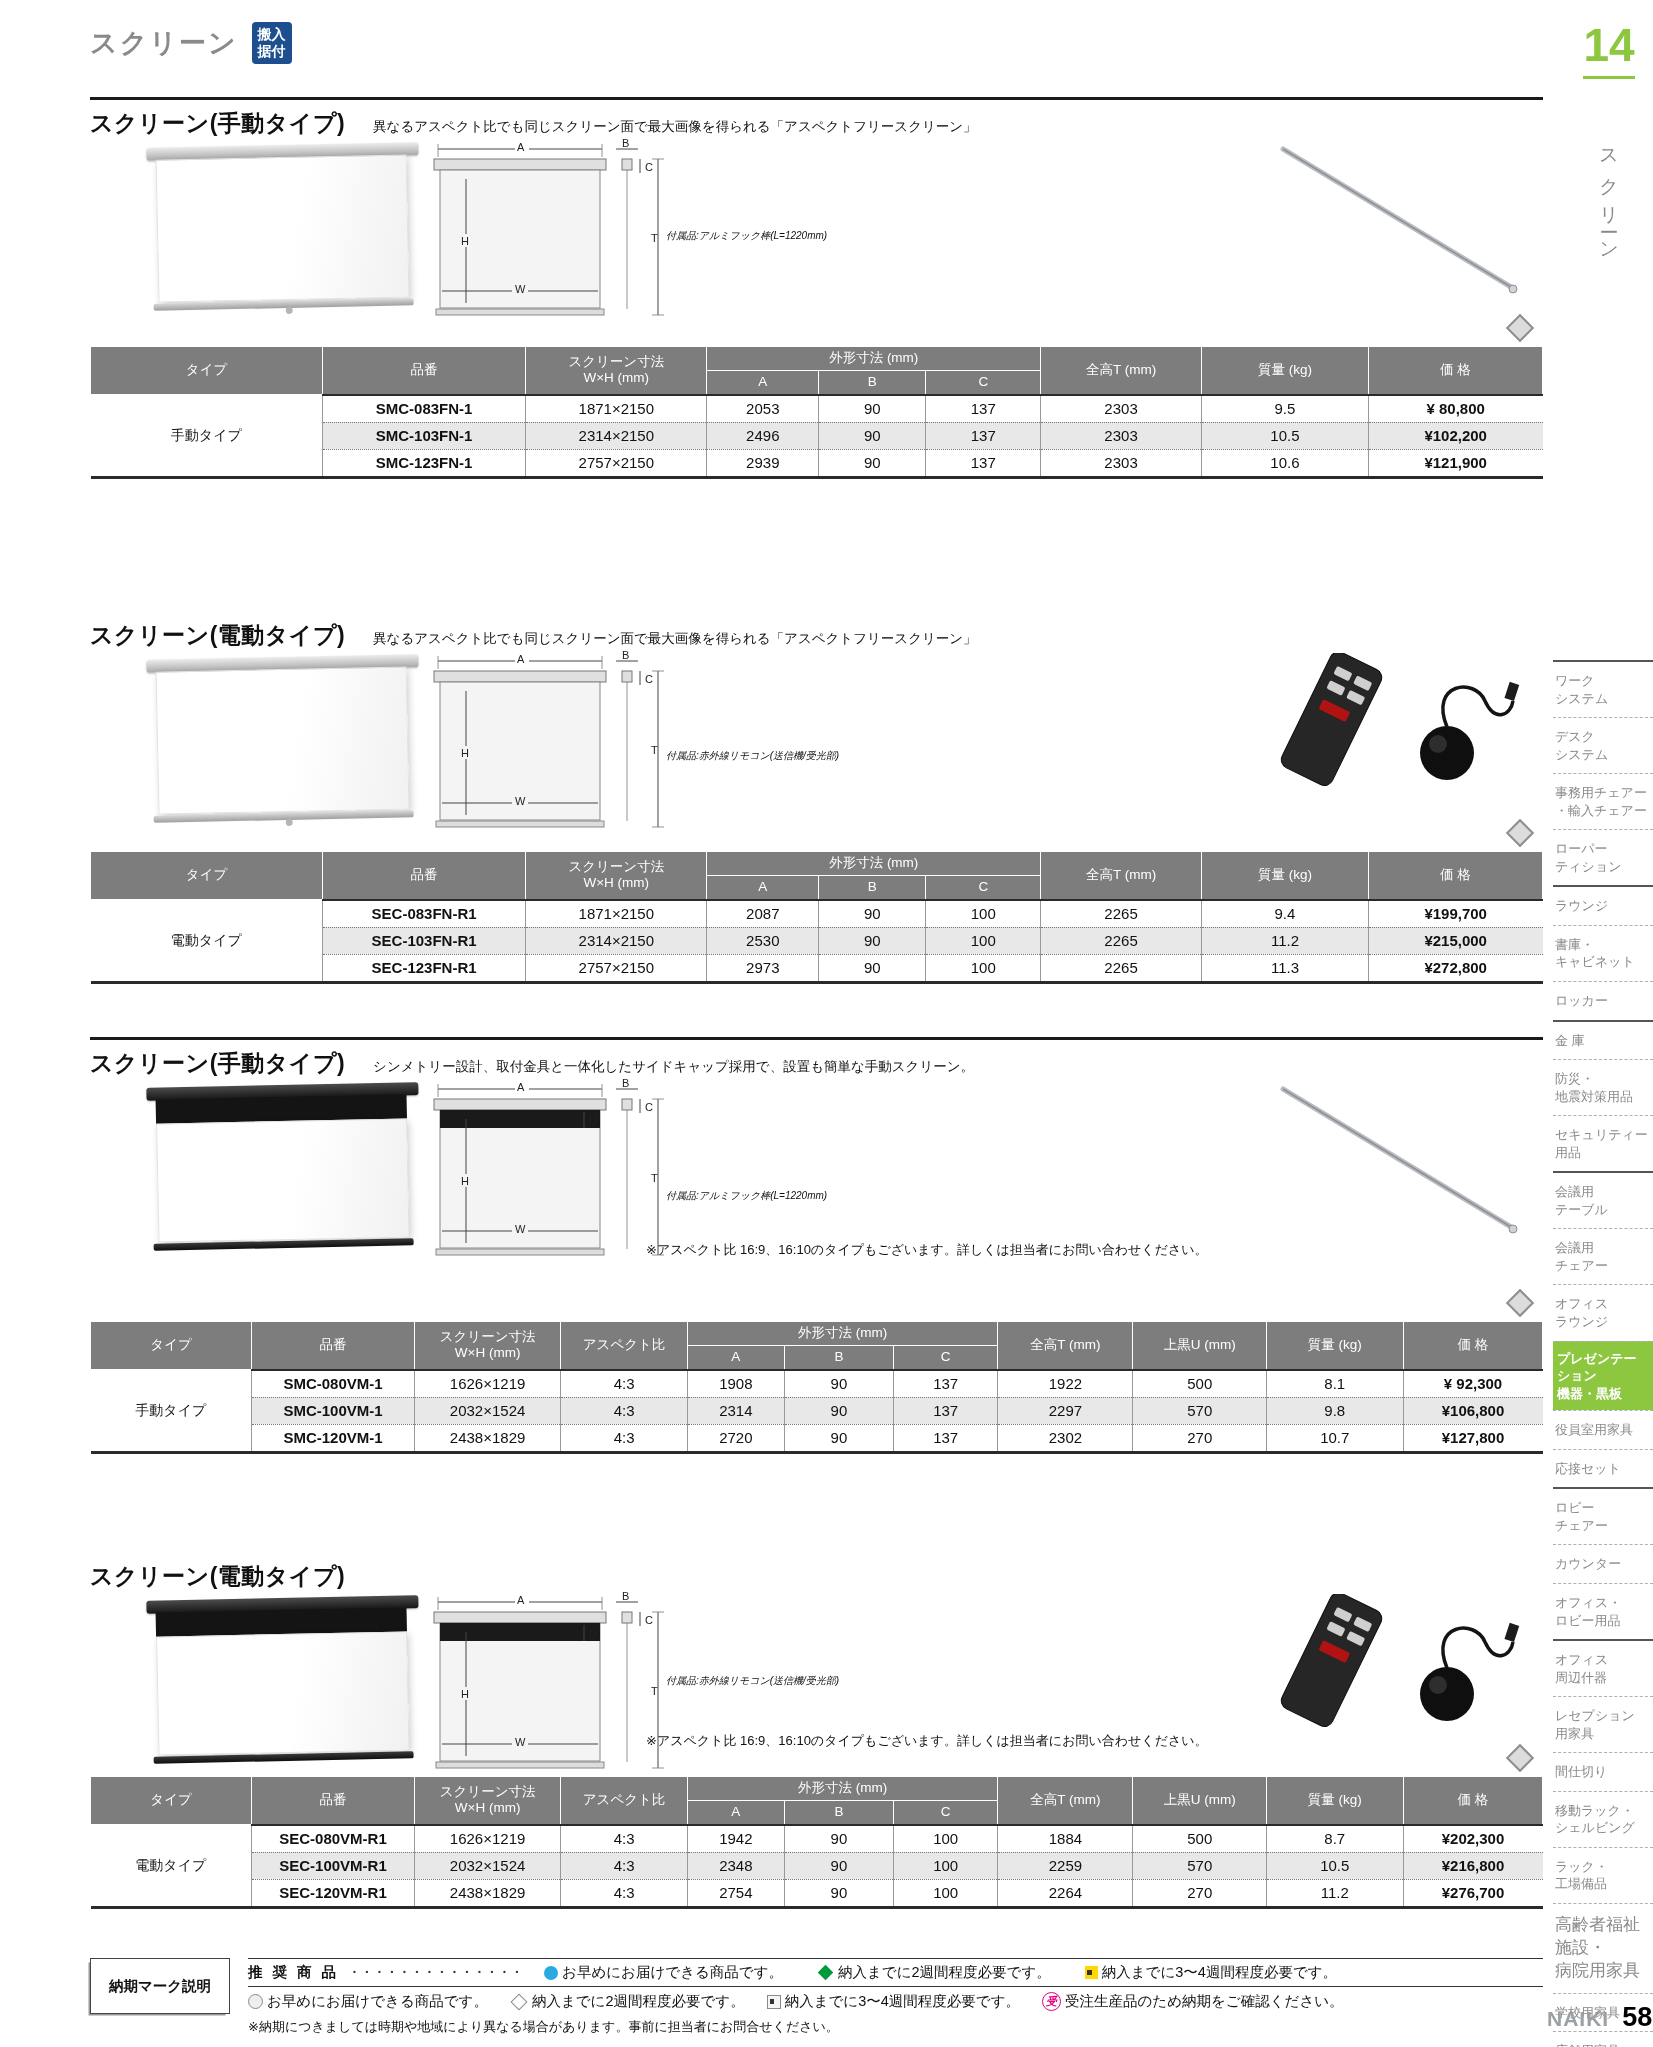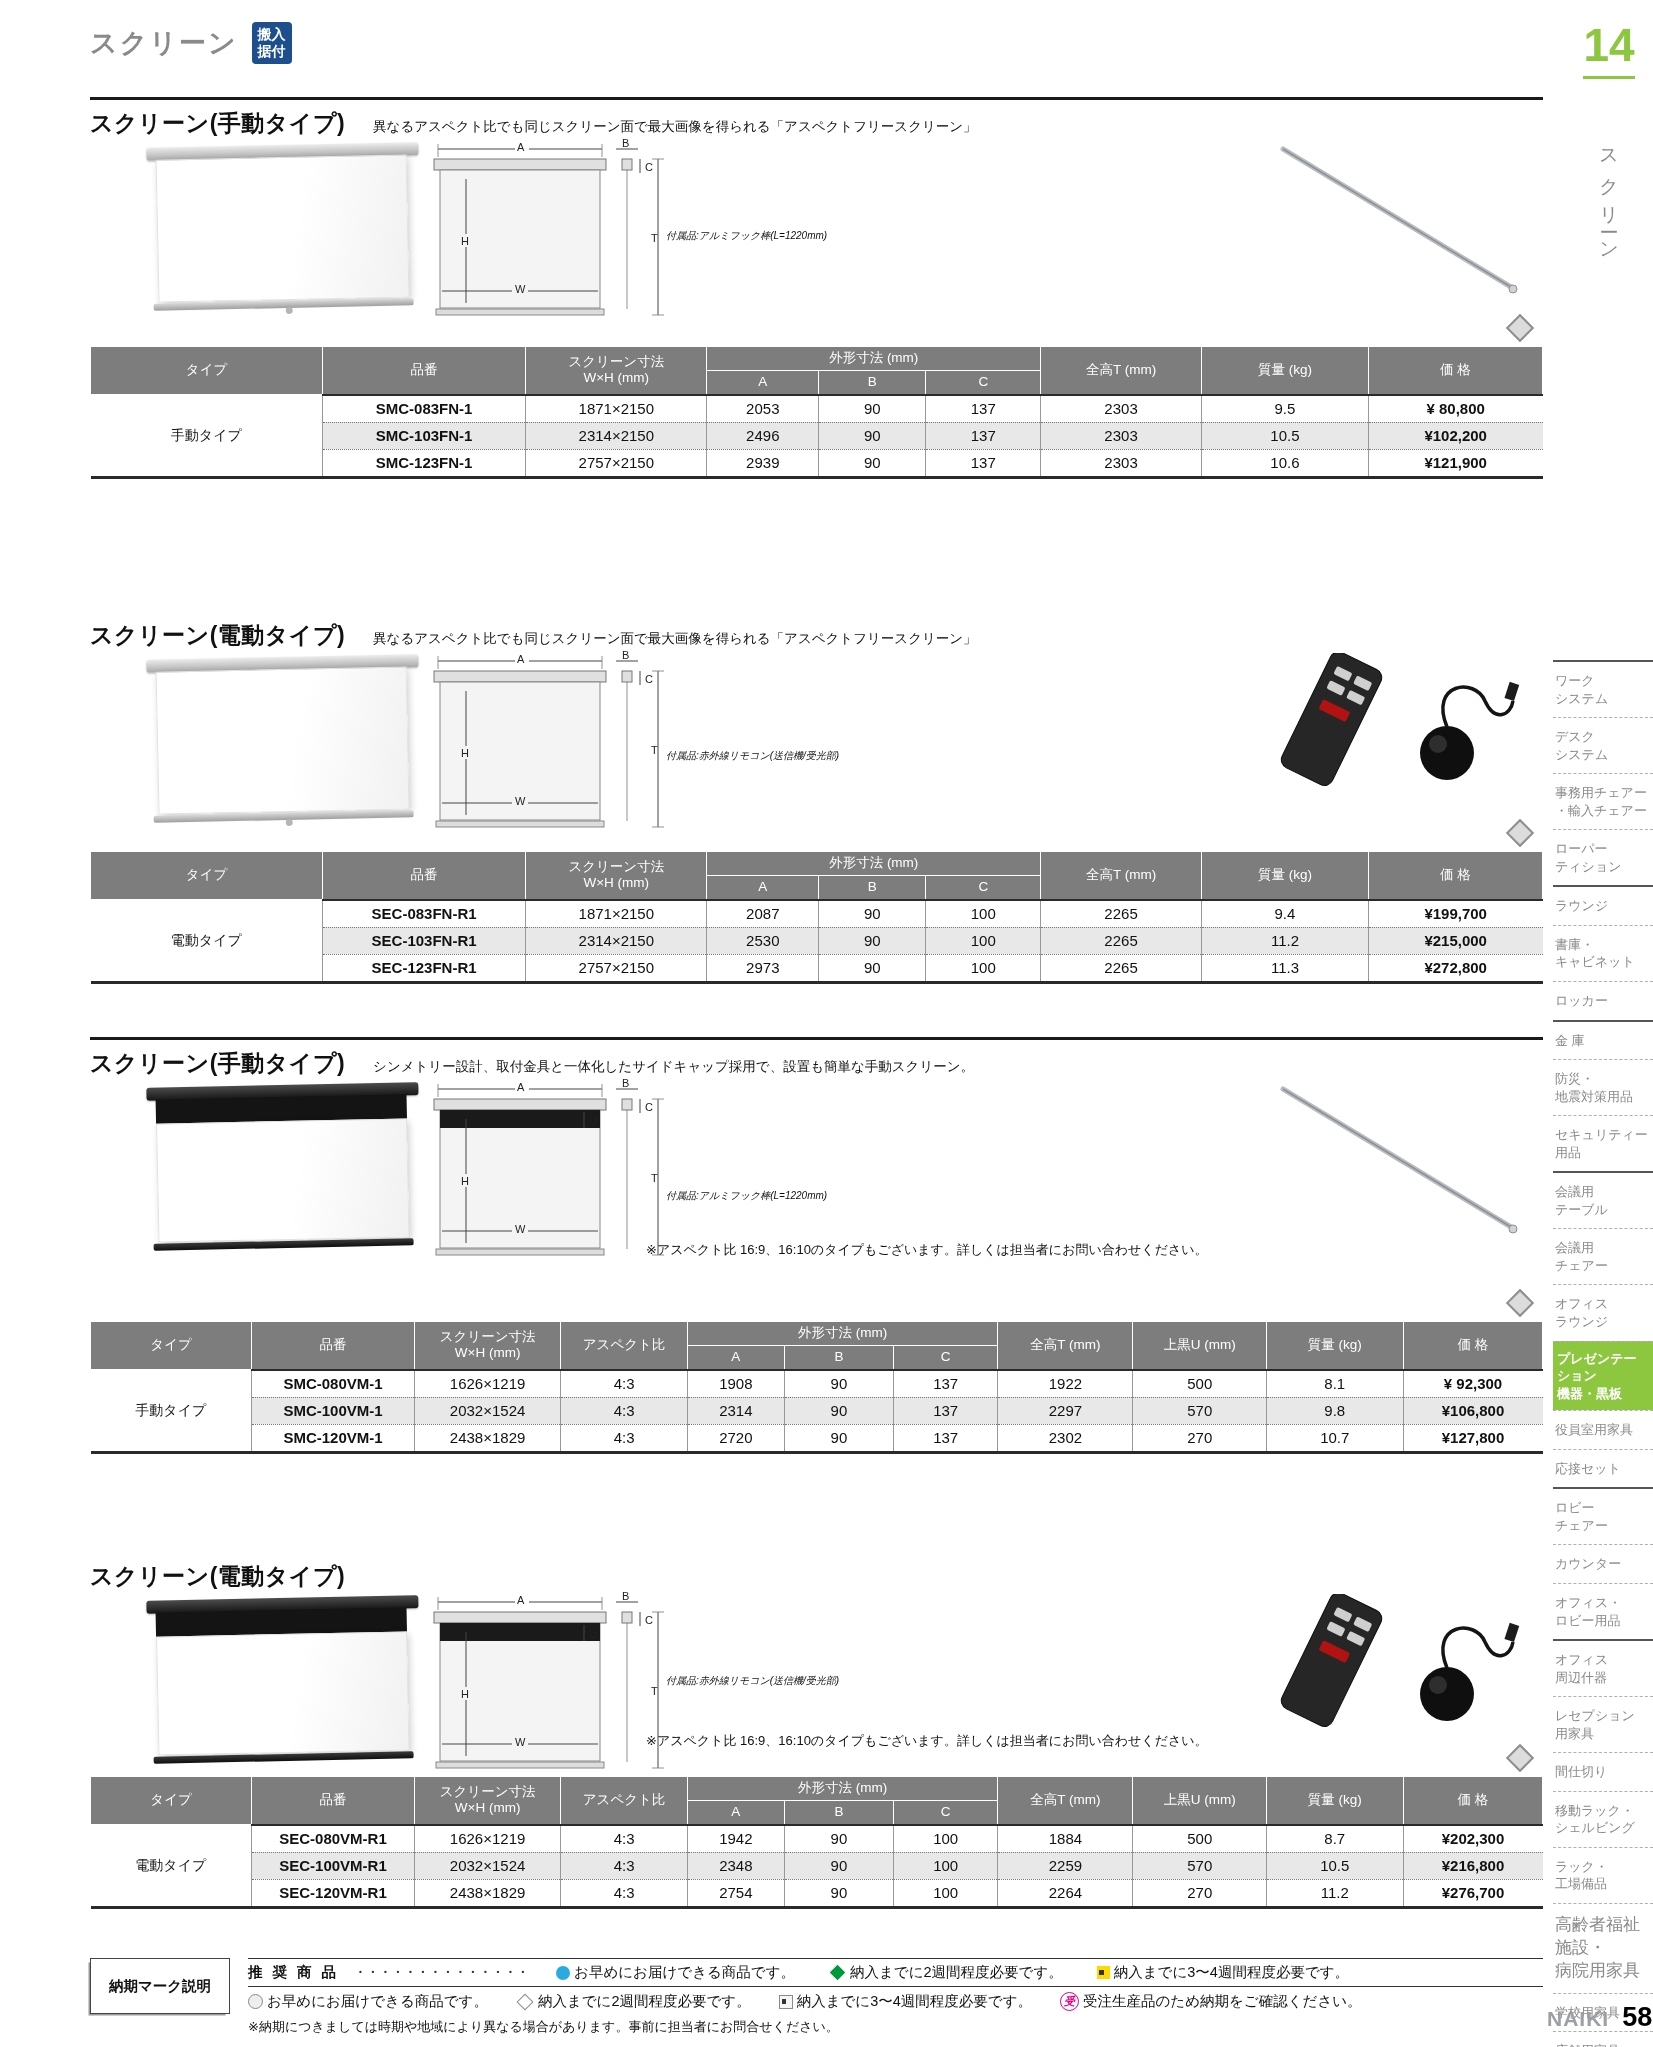--- a/index.html
+++ b/index.html
@@ -70,21 +70,21 @@
   .sb-item + .sb-item{border-top:1px dashed #b0b0b0;}
   .sb-item.small{font-size:17px;}
   .sb-item.active{background:#8dc63f;color:#fff;font-weight:bold;padding:8px 4px;}
 
   
   .legend{position:absolute;left:90px;top:1958px;width:1453px;display:flex;gap:18px;}
   .lg-box{width:138px;height:54px;border:1.5px solid #444;box-shadow:-3px 3px 0 -1.5px #999;
           display:flex;align-items:center;justify-content:center;font-size:14.5px;font-weight:bold;}
   .lg-body{flex:1;}
   .lg-row1{border-top:1.5px solid #333;border-bottom:1.5px solid #333;padding:4px 0;}
-  .lg-row{font-size:14.5px;display:flex;align-items:center;flex-wrap:nowrap;gap:28px;}
+  .lg-row{font-size:14.5px;display:flex;align-items:center;flex-wrap:nowrap;gap:22px;}
   .lg-row2{padding:5px 0 0 0;}
   .lg-rec{font-weight:bold;letter-spacing:3px;}
   .lg-dots{letter-spacing:-2px;color:#333;margin-left:-14px;}
   .lg-item{display:inline-flex;align-items:center;gap:4px;white-space:nowrap;}
   .lg-note{font-size:13px;margin-top:7px;}
   .ic{display:inline-block;width:14px;height:14px;flex:0 0 auto;}
   .ic-blue-circle{border-radius:50%;background:#29abe2;}
   .ic-green-diamond{width:11px;height:11px;background:#009a3d;transform:rotate(45deg);margin:0 3px;}
   .ic-yellow-square{background:#ffd800;position:relative;width:13px;height:13px;}
   .ic-yellow-square::after{content:'';position:absolute;left:2px;top:4px;width:5px;height:5px;background:#333;}

